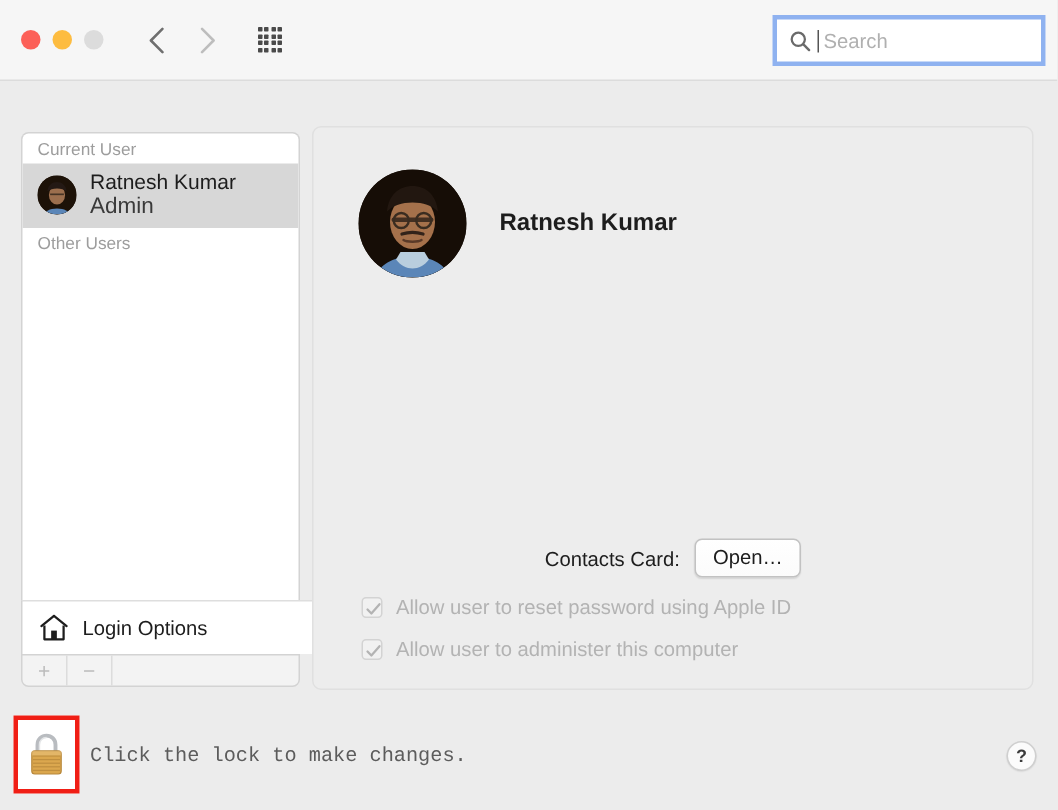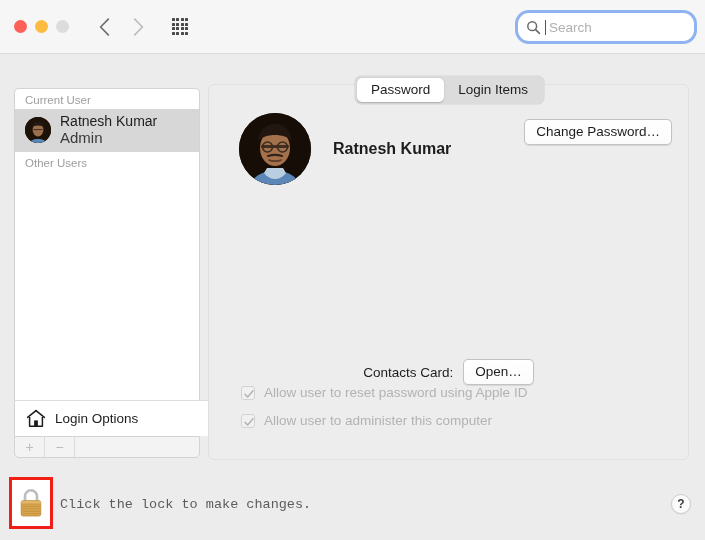--- a/index.html
+++ b/index.html
@@ -40,21 +40,21 @@
 
   .win-title {
     margin-left: 14px;
     font-size: 16px; font-weight: bold; color: #2b2b2b;
     letter-spacing: .1px;
   }
 
   .searchwrap {
     position: absolute; right: 8px; top: 10px;
     width: 182px; height: 34px;
-    border-radius: 14px;
+    border-radius: 0;
     border: 3px solid #8fb2f0;
     background: #ffffff;
     display: flex; align-items: center;
     padding: 0 8px;
   }
   .search-icon { width: 15px; height: 15px; flex: 0 0 auto; margin-right: 3px; }
   .caret { width: 1px; height: 15px; background: #555; margin: 0 3px 0 1px; }
   .search-input {
     border: 0; outline: 0; background: transparent;
     font-family: "Liberation Sans", sans-serif;
@@ -180,21 +180,21 @@
     white-space: nowrap;
   }
   .change-pw { position: absolute; right: 16px; top: 34px; }
 
   .contacts-row {
     position: absolute; left: 0; right: 0; top: 274px;
     display: flex; align-items: center; justify-content: center; gap: 10px;
   }
   .contacts-label { font-size: 13.5px; color: #1d1d1d; }
 
-  .checks { position: absolute; left: 32px; top: 300px; display: flex; flex-direction: column; gap: 13px; }
+  .checks { position: absolute; left: 32px; top: 312px; display: flex; flex-direction: column; gap: 13px; }
   .check-row { display: flex; align-items: center; gap: 9px; }
   .checkbox {
     width: 14px; height: 14px; border-radius: 3px;
     background: #f1f1f1; border: 1px solid #d3d3d3;
     position: relative; flex: 0 0 auto;
   }
   .checkbox svg { position: absolute; left: 1px; top: 1px; }
   .check-label { font-size: 13.5px; color: #b3b3b3; }
 
   
@@ -314,44 +314,39 @@
     <span class="login-options-label">Login Options</span>
   </div>
 
   <div class="side-toolbar">
     <span class="tb-btn">+</span>
     <span class="tb-btn">−</span>
   </div>
 
   <div class="panel">
 
-    <div class="tabs">
-      <span class="tab active">Password</span>
-      <span class="tab">Login Items</span>
-    </div>
 
     <div class="profile">
       <span class="avatar-lg">
         <svg viewBox="0 0 72 72" width="72" height="72">
           <rect width="72" height="72" fill="#160d06"></rect>
           <path d="M36 58c-14 0-22 6-25 14h50c-3-8-11-14-25-14z" fill="#5b86b8"></path>
           <path d="M25 60c3 4 7 6 11 6s8-2 11-6l-3-5H28z" fill="#b9cede"></path>
           <ellipse cx="36" cy="35" rx="15" ry="18" fill="#a5714b"></ellipse>
           <path d="M19 28c1-11 8-17 17-17s16 6 17 17c-4-4-10-6-17-6s-13 2-17 6z" fill="#221710"></path>
           <rect x="22" y="32" width="28" height="3" rx="1.5" fill="#2b1f16" opacity=".8"></rect>
           <circle cx="28.5" cy="34" r="5" fill="none" stroke="#3a2c20" stroke-width="1.6"></circle>
           <circle cx="43.5" cy="34" r="5" fill="none" stroke="#3a2c20" stroke-width="1.6"></circle>
           <path d="M30 47c2 1.5 10 1.5 12 0" fill="none" stroke="#5a3a28" stroke-width="1.6" stroke-linecap="round"></path>
           <path d="M29 43c4-1.2 10-1.2 14 0" fill="none" stroke="#32231a" stroke-width="2.2" stroke-linecap="round"></path>
         </svg>
       </span>
       <span class="profile-name">Ratnesh Kumar</span>
     </div>
 
-    <button class="btn change-pw">Change Password…</button>
 
     <div class="contacts-row">
       <span class="contacts-label">Contacts Card:</span>
       <button class="btn">Open…</button>
     </div>
 
     <div class="checks">
       <div class="check-row">
         <span class="checkbox">
           <svg width="12" height="12" viewBox="0 0 12 12">

